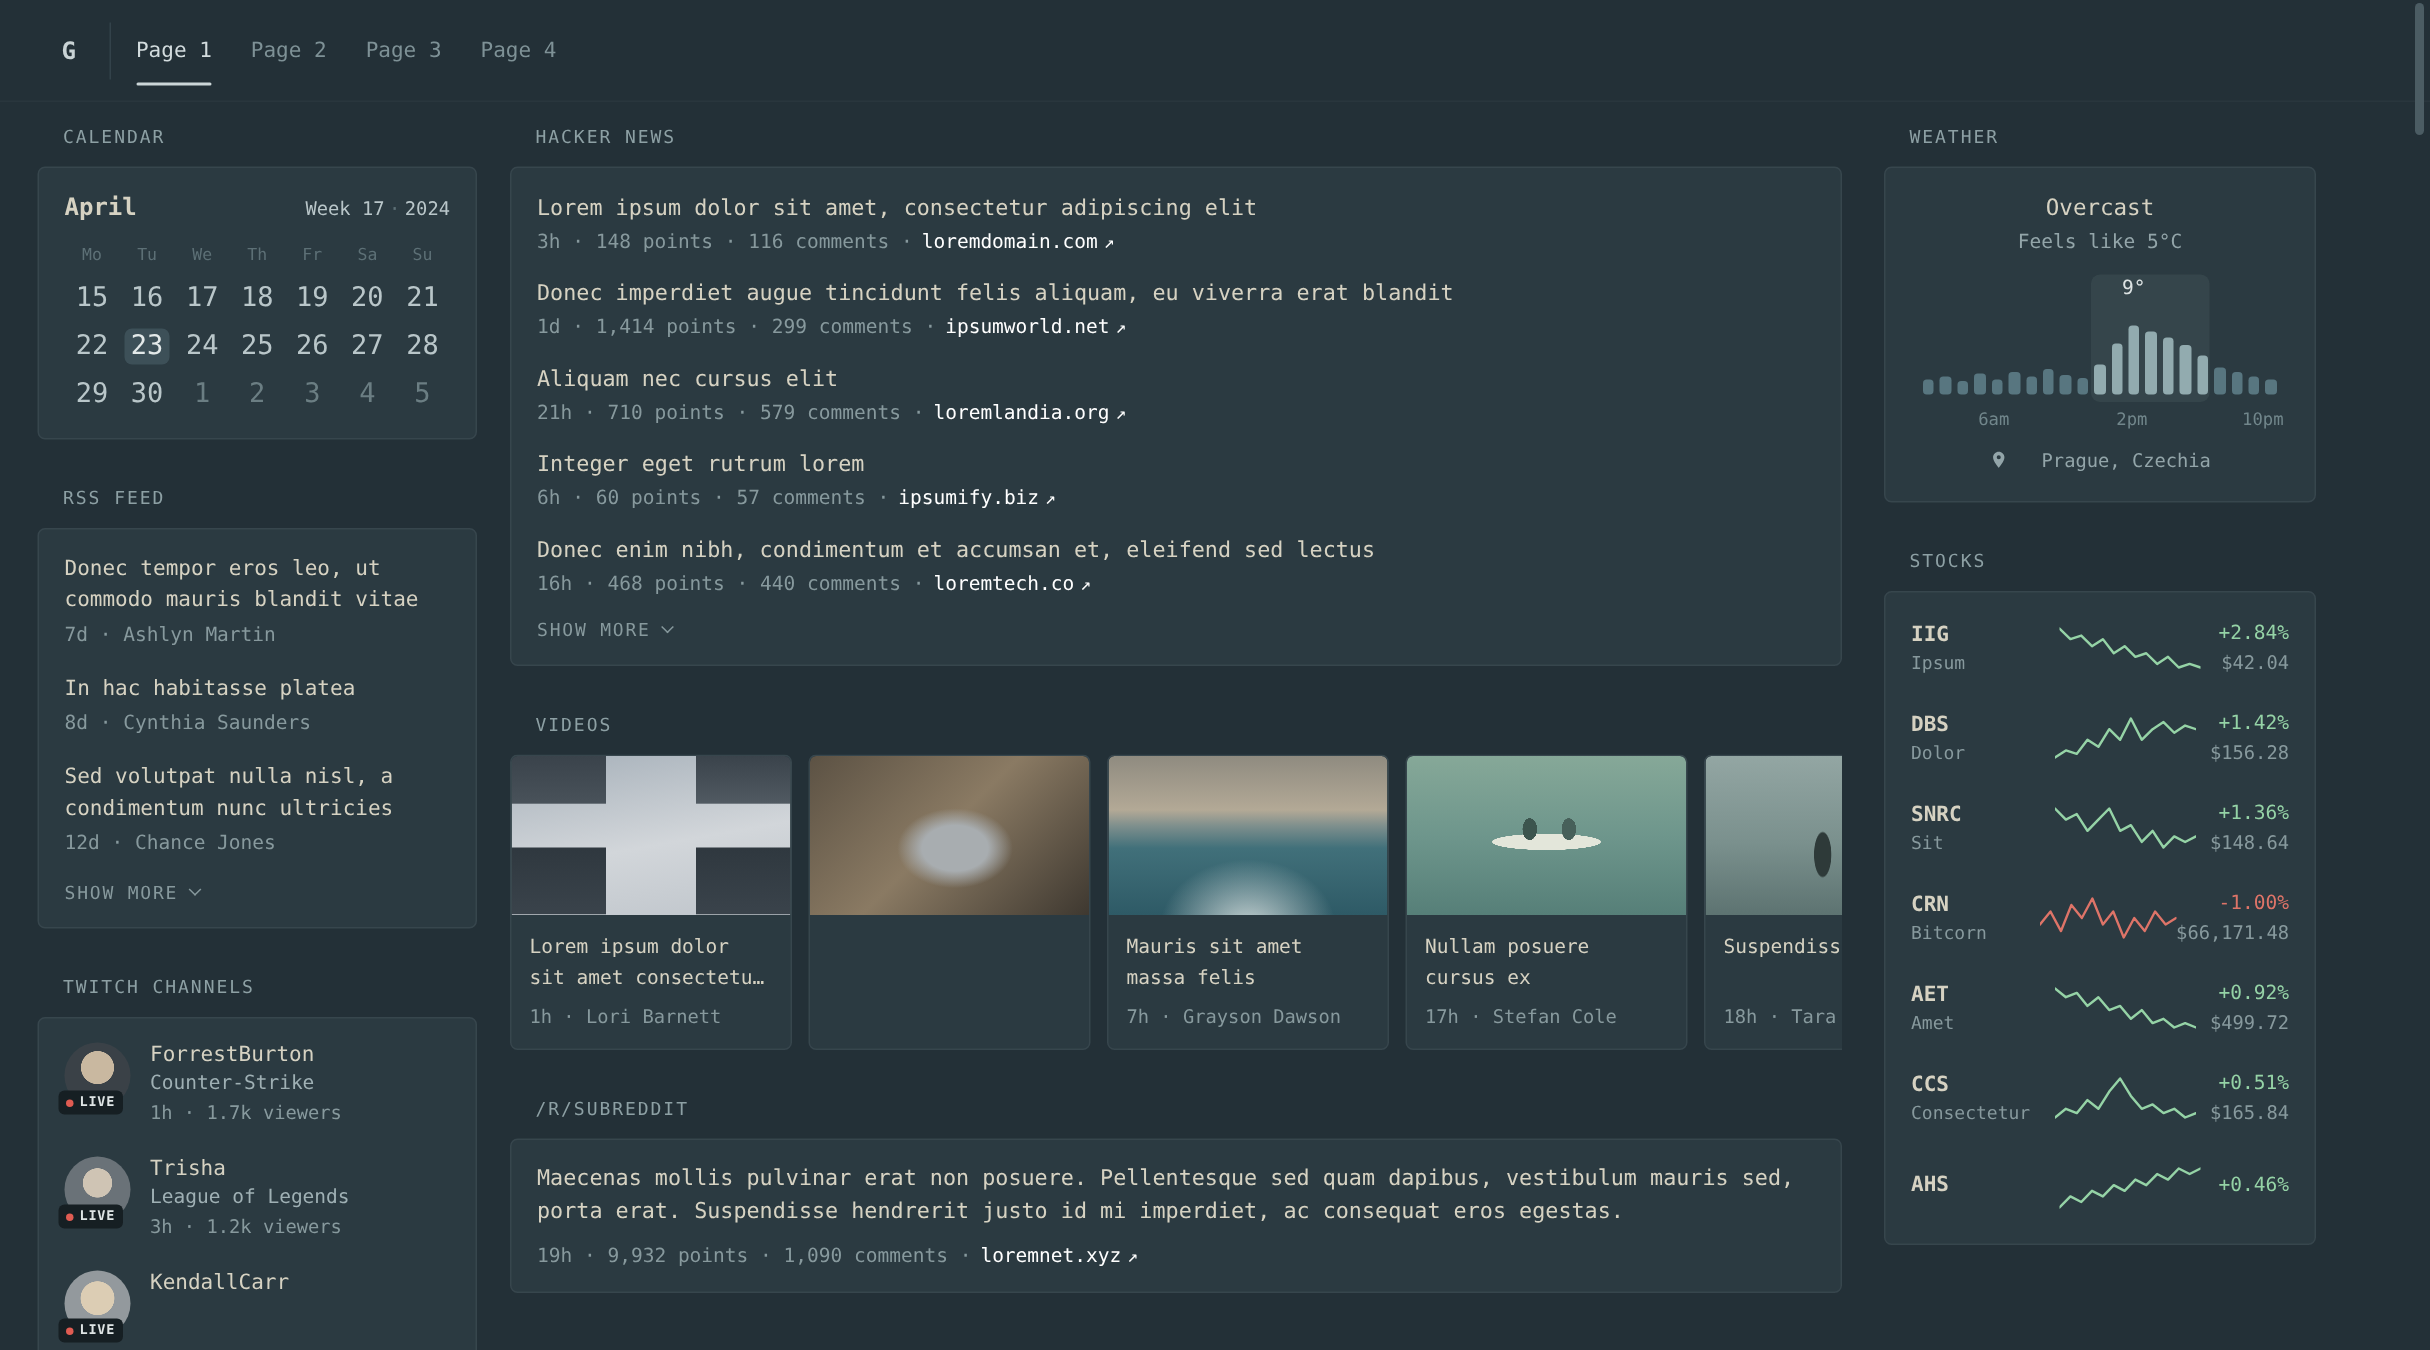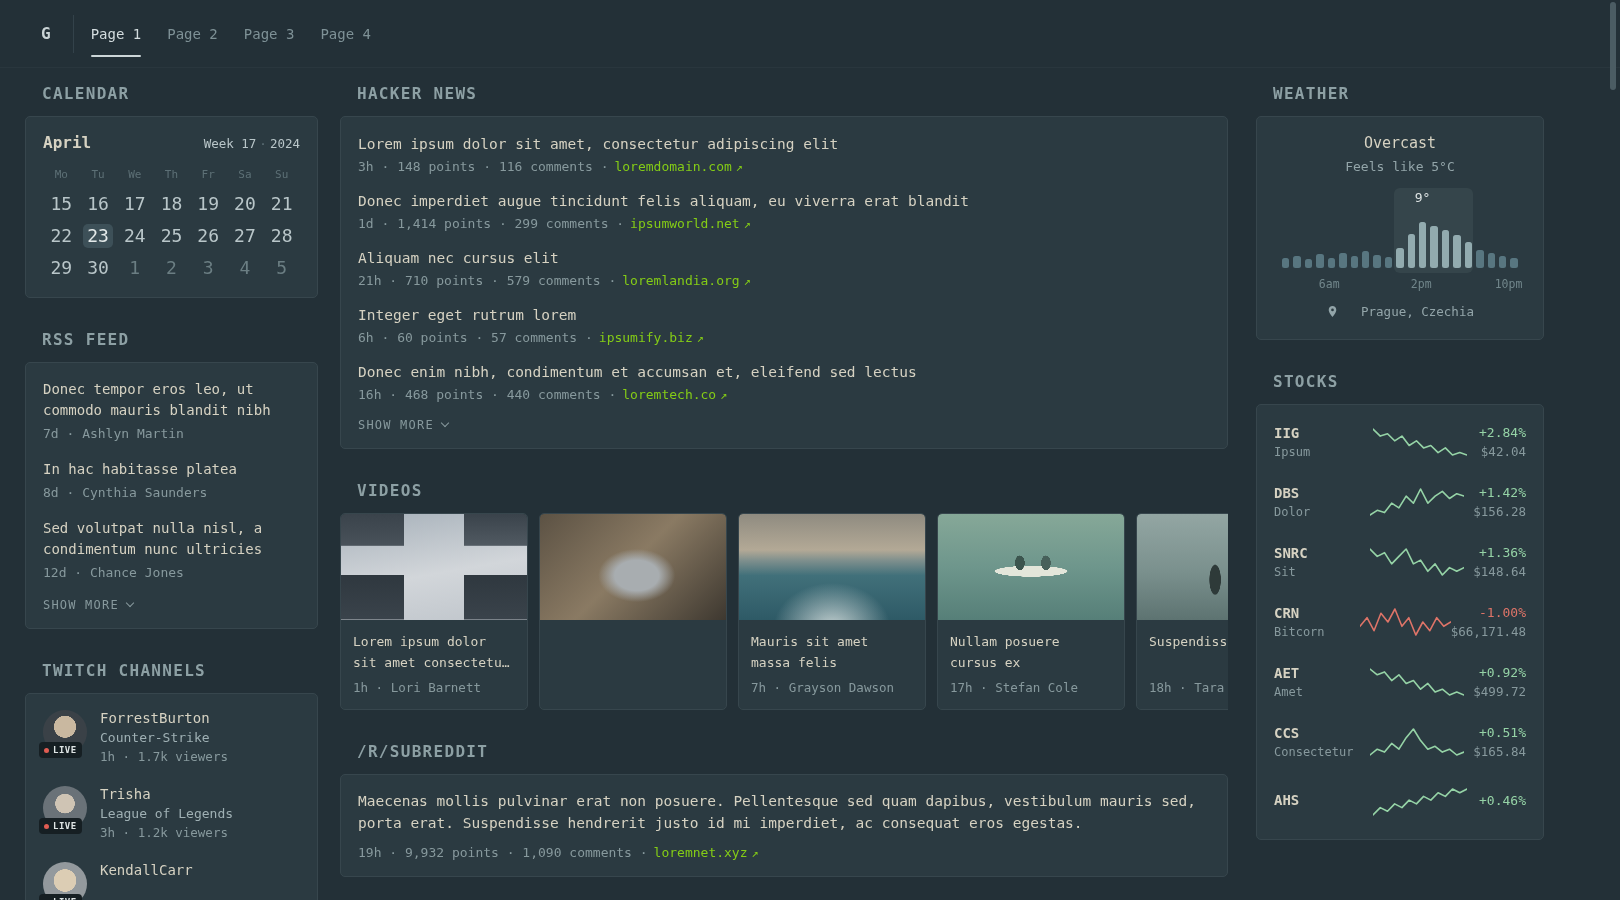--- a/index.html
+++ b/index.html
@@ -19,21 +19,21 @@
   .tab{position:relative;display:flex;align-items:center;height:100%;padding:0 13px;font-size:14px;color:#7e9196;cursor:pointer}
   .tab.active{color:#d3dcde}
   .tab.active::after{content:"";position:absolute;left:13px;right:13px;bottom:10px;height:2px;background:#ccd6d8;border-radius:1px}
 
   
   .cols{display:flex;align-items:flex-start;padding:16px 0 0 25px}
   .col-left{width:293px;margin-right:22px;flex:none}
   .col-mid{width:888px;margin-right:28px;flex:none}
   .col-right{width:288px;flex:none}
   .widget{margin-bottom:32px}
-  .w-head{font-size:16px;font-weight:700;letter-spacing:1.3px;color:#8da0a4;margin:0 0 13px 17px;text-transform:uppercase}
+  .w-head{font-size:12px;font-weight:400;letter-spacing:1.3px;color:#8da0a4;margin:0 0 13px 17px;text-transform:uppercase}
   .card{background:#2b3a41;border:1px solid #37464d;border-radius:5px}
   .pad{padding:16px 17px}
   .meta{font-size:13px;color:#87999d}
 
   
   .cal-card{padding:16px 17px 17px}
   .cal-top{display:flex;justify-content:space-between;align-items:baseline;margin-bottom:16px}
   .cal-month{font-size:16px;color:#d6d2c2;font-weight:600}
   .cal-right{font-size:12.5px;color:#b9c6c9}
   .cal-dot{color:#5d7076;margin:0 3px}
@@ -63,21 +63,21 @@
   .t-row.live .live-badge{display:flex}
   .live-dot{width:5px;height:5px;border-radius:50%;background:#e05c52;margin-right:4px}
   .t-name{font-size:14px;color:#d6d2c2;display:block}
   .t-game{font-size:13px;color:#9fb0b4;display:block;margin-top:4px}
   .t-info .meta{margin-top:4px;font-size:12.5px;display:block}
 
   
   .hn-item{margin-bottom:16px}
   .hn-title{display:block;font-size:14.5px;line-height:22px;color:#d6d2c2;cursor:pointer}
   .hn-item .meta{margin-top:4px;display:flex;gap:6px}
-  .domain{color:#84cc16;display:inline-flex;gap:4px;cursor:pointer;align-items:baseline}
+  .domain{color:#ffffff;display:inline-flex;gap:4px;cursor:pointer;align-items:baseline}
   .ext{font-size:12px}
 
   
   .videos-row{display:flex;gap:11px;overflow:hidden}
   .video-card{display:block;width:188px;flex:none;overflow:hidden;cursor:pointer}
   .thumb{display:block;width:100%;height:106px;border-radius:4px 4px 0 0}
   .thumb-cross{background:
     linear-gradient(#3a434b,#49525a) left top/34% 30% no-repeat,
     linear-gradient(#3a434b,#515a62) right top/34% 30% no-repeat,
     linear-gradient(#2f383f,#3a434b) left bottom/34% 42% no-repeat,
@@ -201,21 +201,21 @@
           </div>
       </div>
     </div>
 
     <div class="widget">
       <h2 class="w-head">RSS FEED</h2>
       <div class="card pad">
         <div>
 
         <div class="feed-item">
-              <a class="feed-title">Donec tempor eros leo, ut commodo mauris blandit nibh</a>
+              <a class="feed-title">Donec tempor eros leo, ut commodo mauris blandit vitae</a>
               <div class="meta">7d · Ashlyn Martin</div>
             </div>
             <div class="feed-item">
               <a class="feed-title">In hac habitasse platea</a>
               <div class="meta">8d · Cynthia Saunders</div>
             </div>
             <div class="feed-item">
               <a class="feed-title">Sed volutpat nulla nisl, a condimentum nunc ultricies</a>
               <div class="meta">12d · Chance Jones</div>
             </div>

